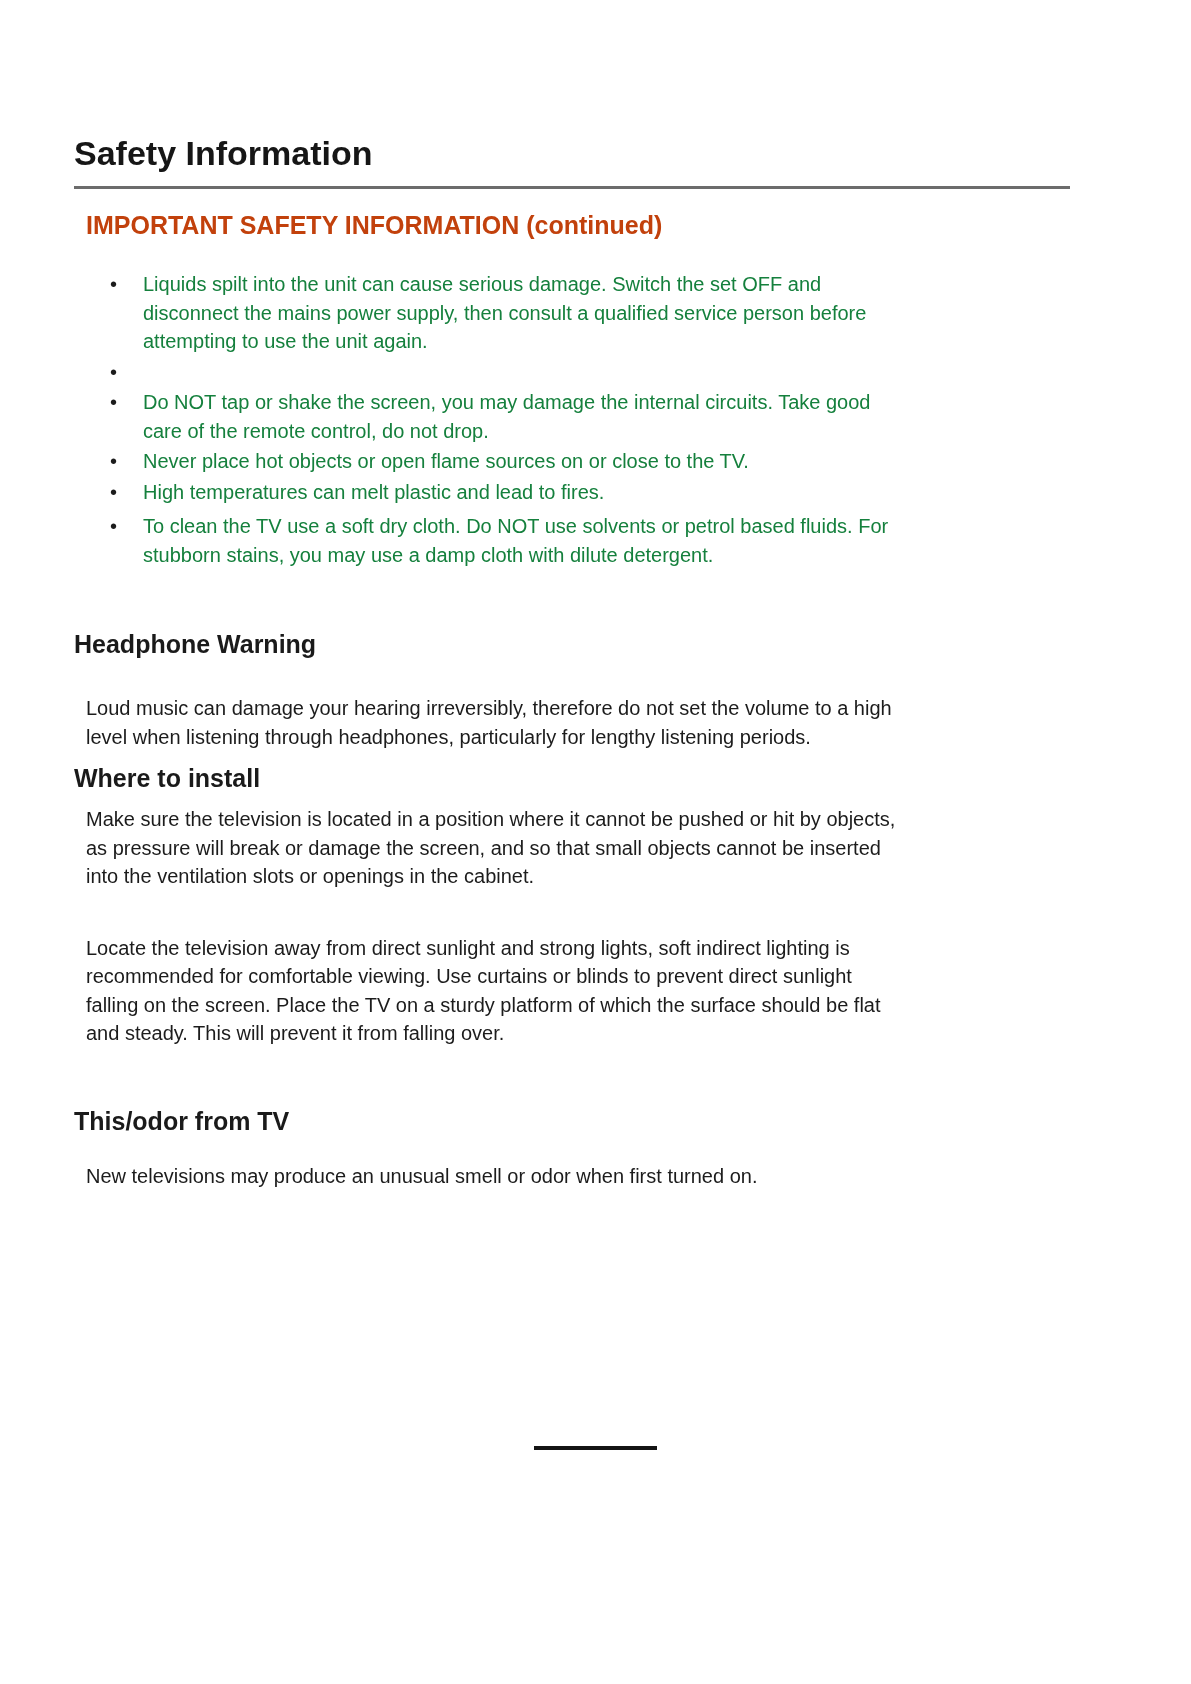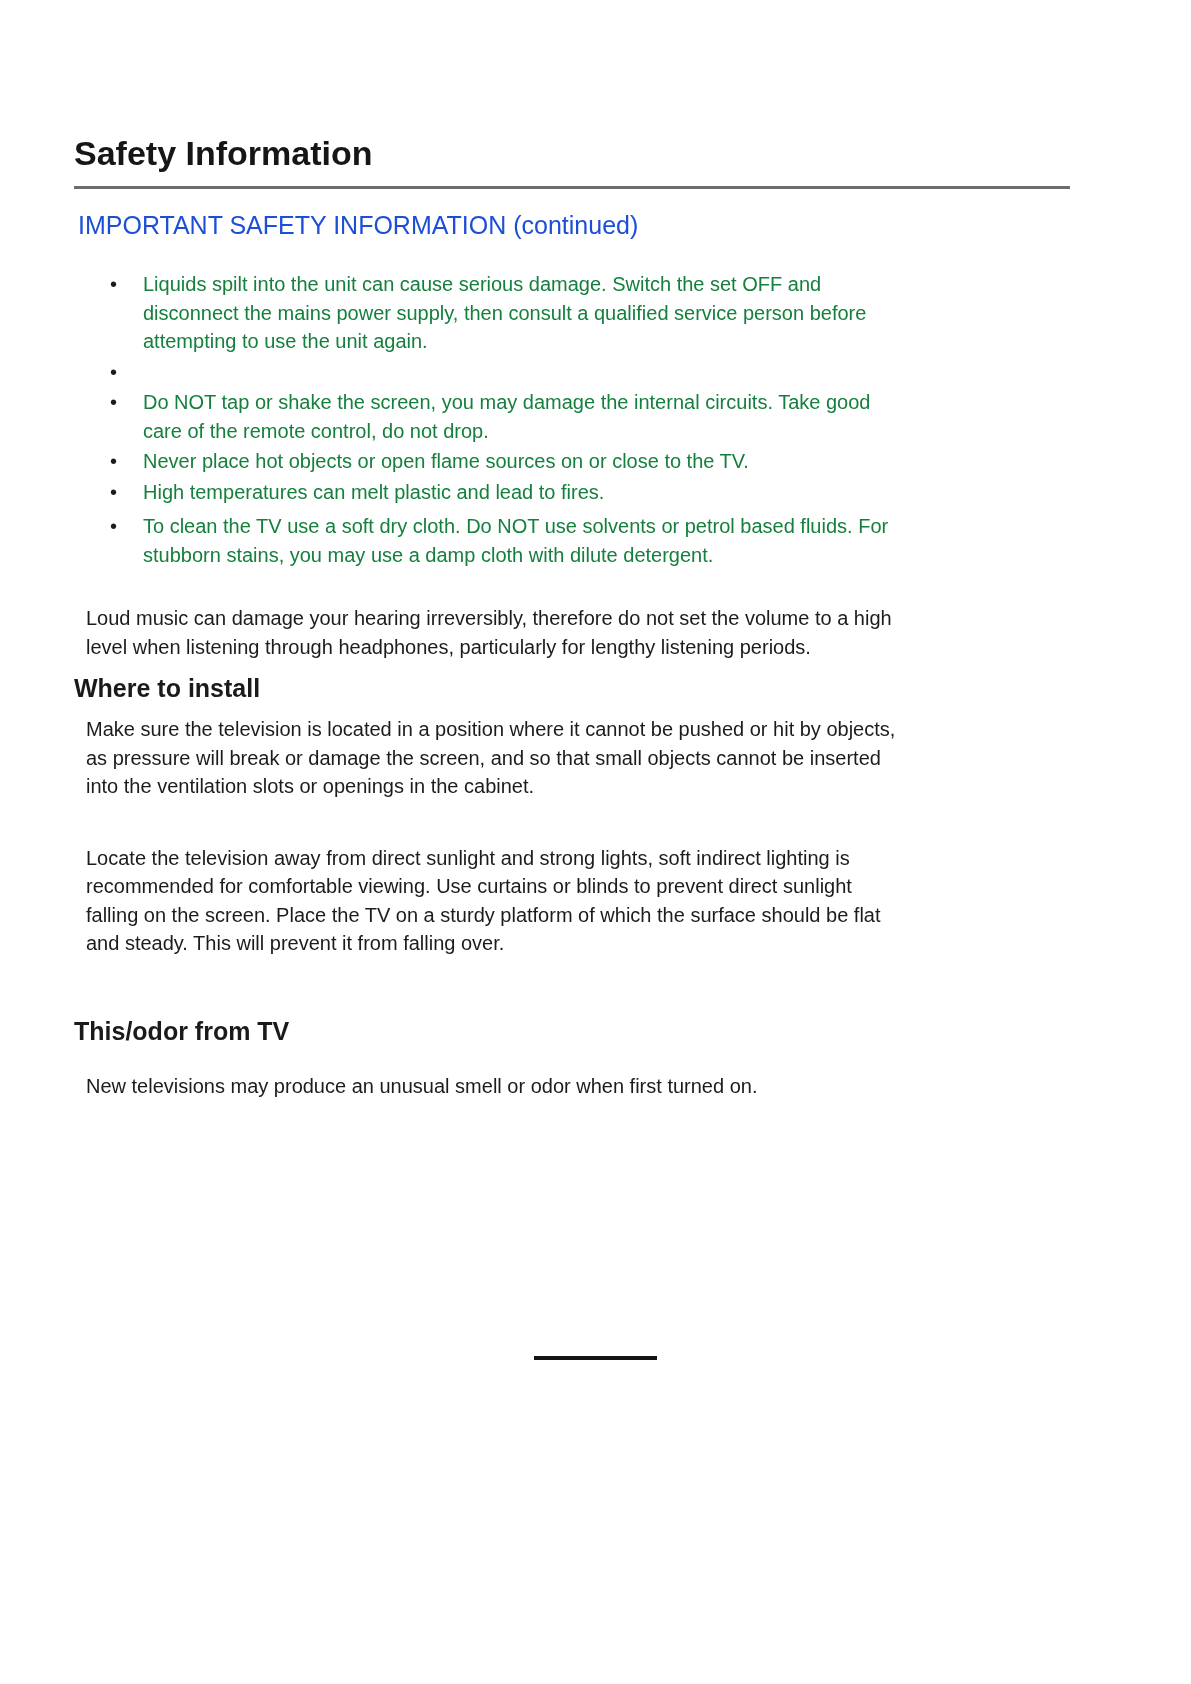--- a/index.html
+++ b/index.html
@@ -27,25 +27,25 @@
     line-height: 38px;
     color: #161616;
   }
   .title-rule {
     margin-top: 14px;
     width: 996px;
     height: 3px;
     background: #6c6c6c;
   }
   .main-section-heading {
-    margin: 21px 0 0 4px;
+    margin: 21px 0 0 12px;
     font-size: 25px;
-    font-weight: 400;
+    font-weight: 700;
     line-height: 30px;
-    color: #1d4ed8;
+    color: #c2410c;
   }
   .bullets {
     margin-top: 30px;
   }
   .bullet-item {
     display: flex;
   }
   .bullet-item + .bullet-item {
     margin-top: 2px;
   }
@@ -131,20 +131,21 @@
       <span class="bullet-dot">•</span>
       <div class="bullet-text">High temperatures can melt plastic and lead to fires.</div>
     </div>
     <div class="bullet-item extra-gap">
       <span class="bullet-dot">•</span>
       <div class="bullet-text">To clean the TV use a soft dry cloth. Do NOT use solvents or petrol based fluids. For
 stubborn stains, you may use a damp cloth with dilute detergent.</div>
     </div>
   </div>
 
+  <h3 class="sub-heading mt-hp-head">Headphone Warning</h3>
 
   <p class="para mt-hp-para">Loud music can damage your hearing irreversibly, therefore do not set the volume to a high
 level when listening through headphones, particularly for lengthy listening periods.</p>
 
   <h3 class="sub-heading mt-wti-head">Where to install</h3>
 
   <p class="para">Make sure the television is located in a position where it cannot be pushed or hit by objects,
 as pressure will break or damage the screen, and so that small objects cannot be inserted
 into the ventilation slots or openings in the cabinet.</p>
 

